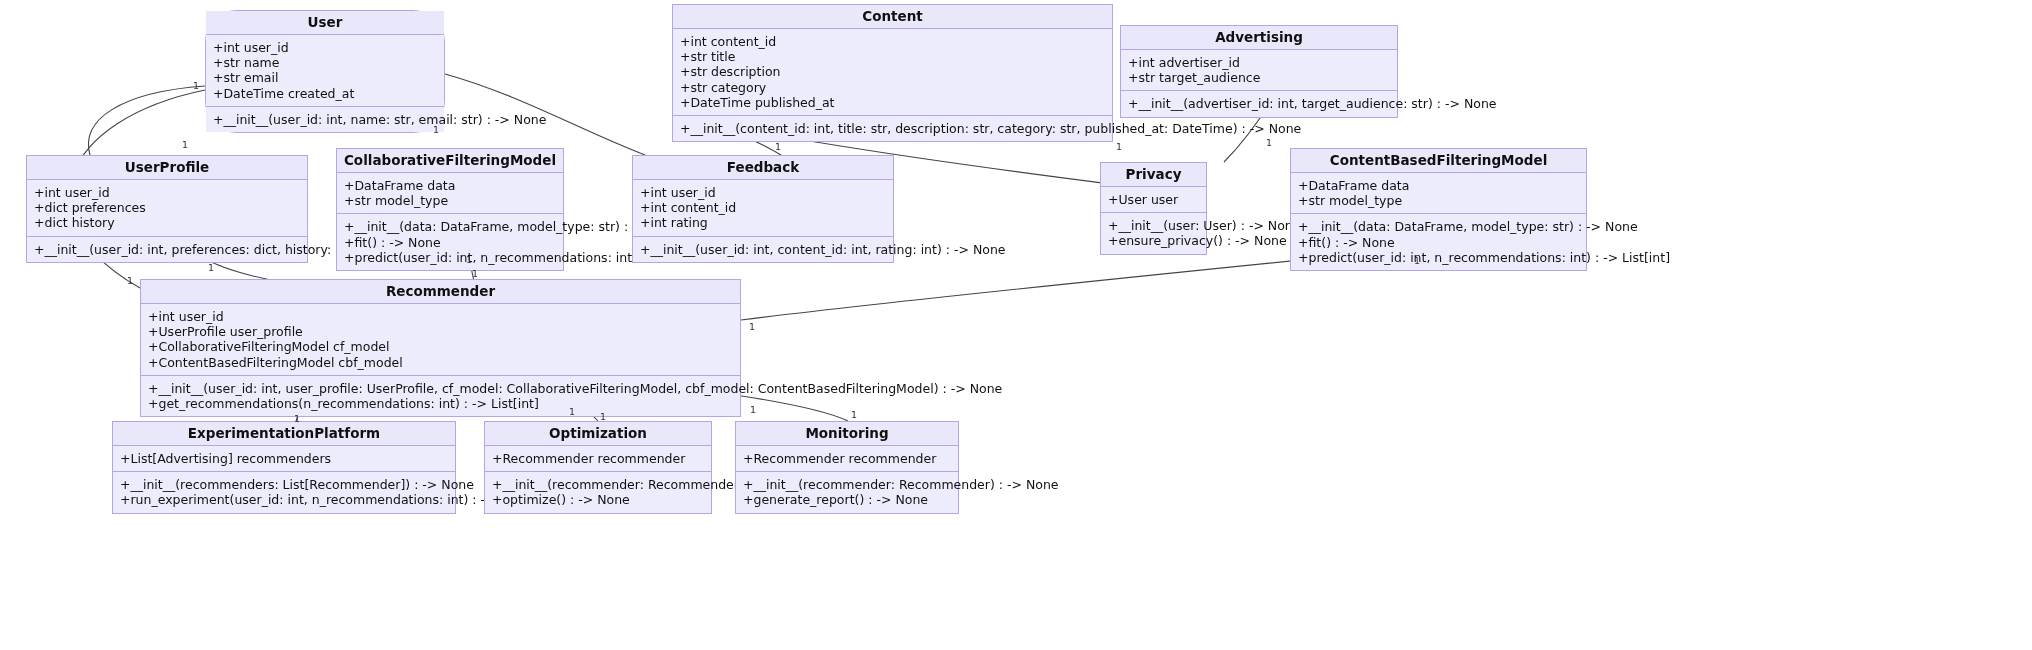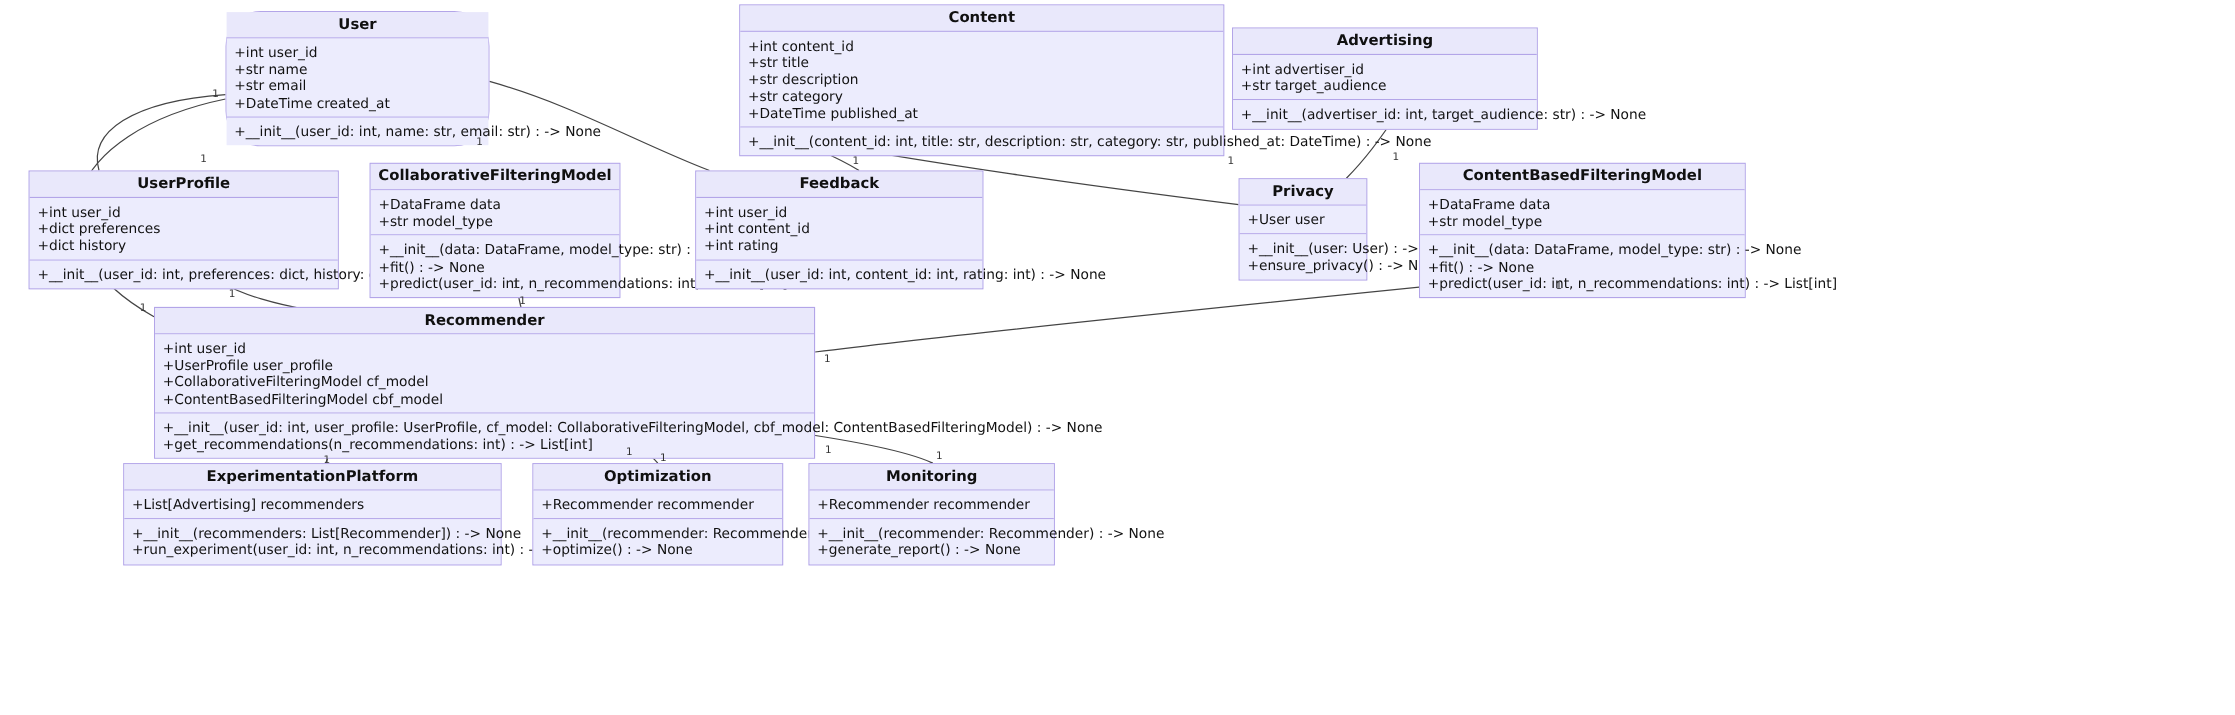--- a/index.html
+++ b/index.html
@@ -114,21 +114,21 @@
         <div class="cls-title">Feedback</div>
         <div class="cls-sec attrs">
           <div class="cls-line">+int user_id</div>
           <div class="cls-line">+int content_id</div>
           <div class="cls-line">+int rating</div>
         </div>
         <div class="cls-sec methods">
           <div class="cls-line">+__init__(user_id: int, content_id: int, rating: int) : -&gt; None</div>
         </div>
       </div>
-      <div class="umlclass" style="left: 1126px; top: 162px; width: 117px;">
+      <div class="umlclass" style="left: 1100px; top: 162px; width: 107px;">
         <div class="cls-title">Privacy</div>
         <div class="cls-sec attrs">
           <div class="cls-line">+User user</div>
         </div>
         <div class="cls-sec methods">
           <div class="cls-line">+__init__(user: User) : -&gt; None</div>
           <div class="cls-line">+ensure_privacy() : -&gt; None</div>
         </div>
       </div>
       <div class="umlclass" style="left: 1290px; top: 148px; width: 297px;">

